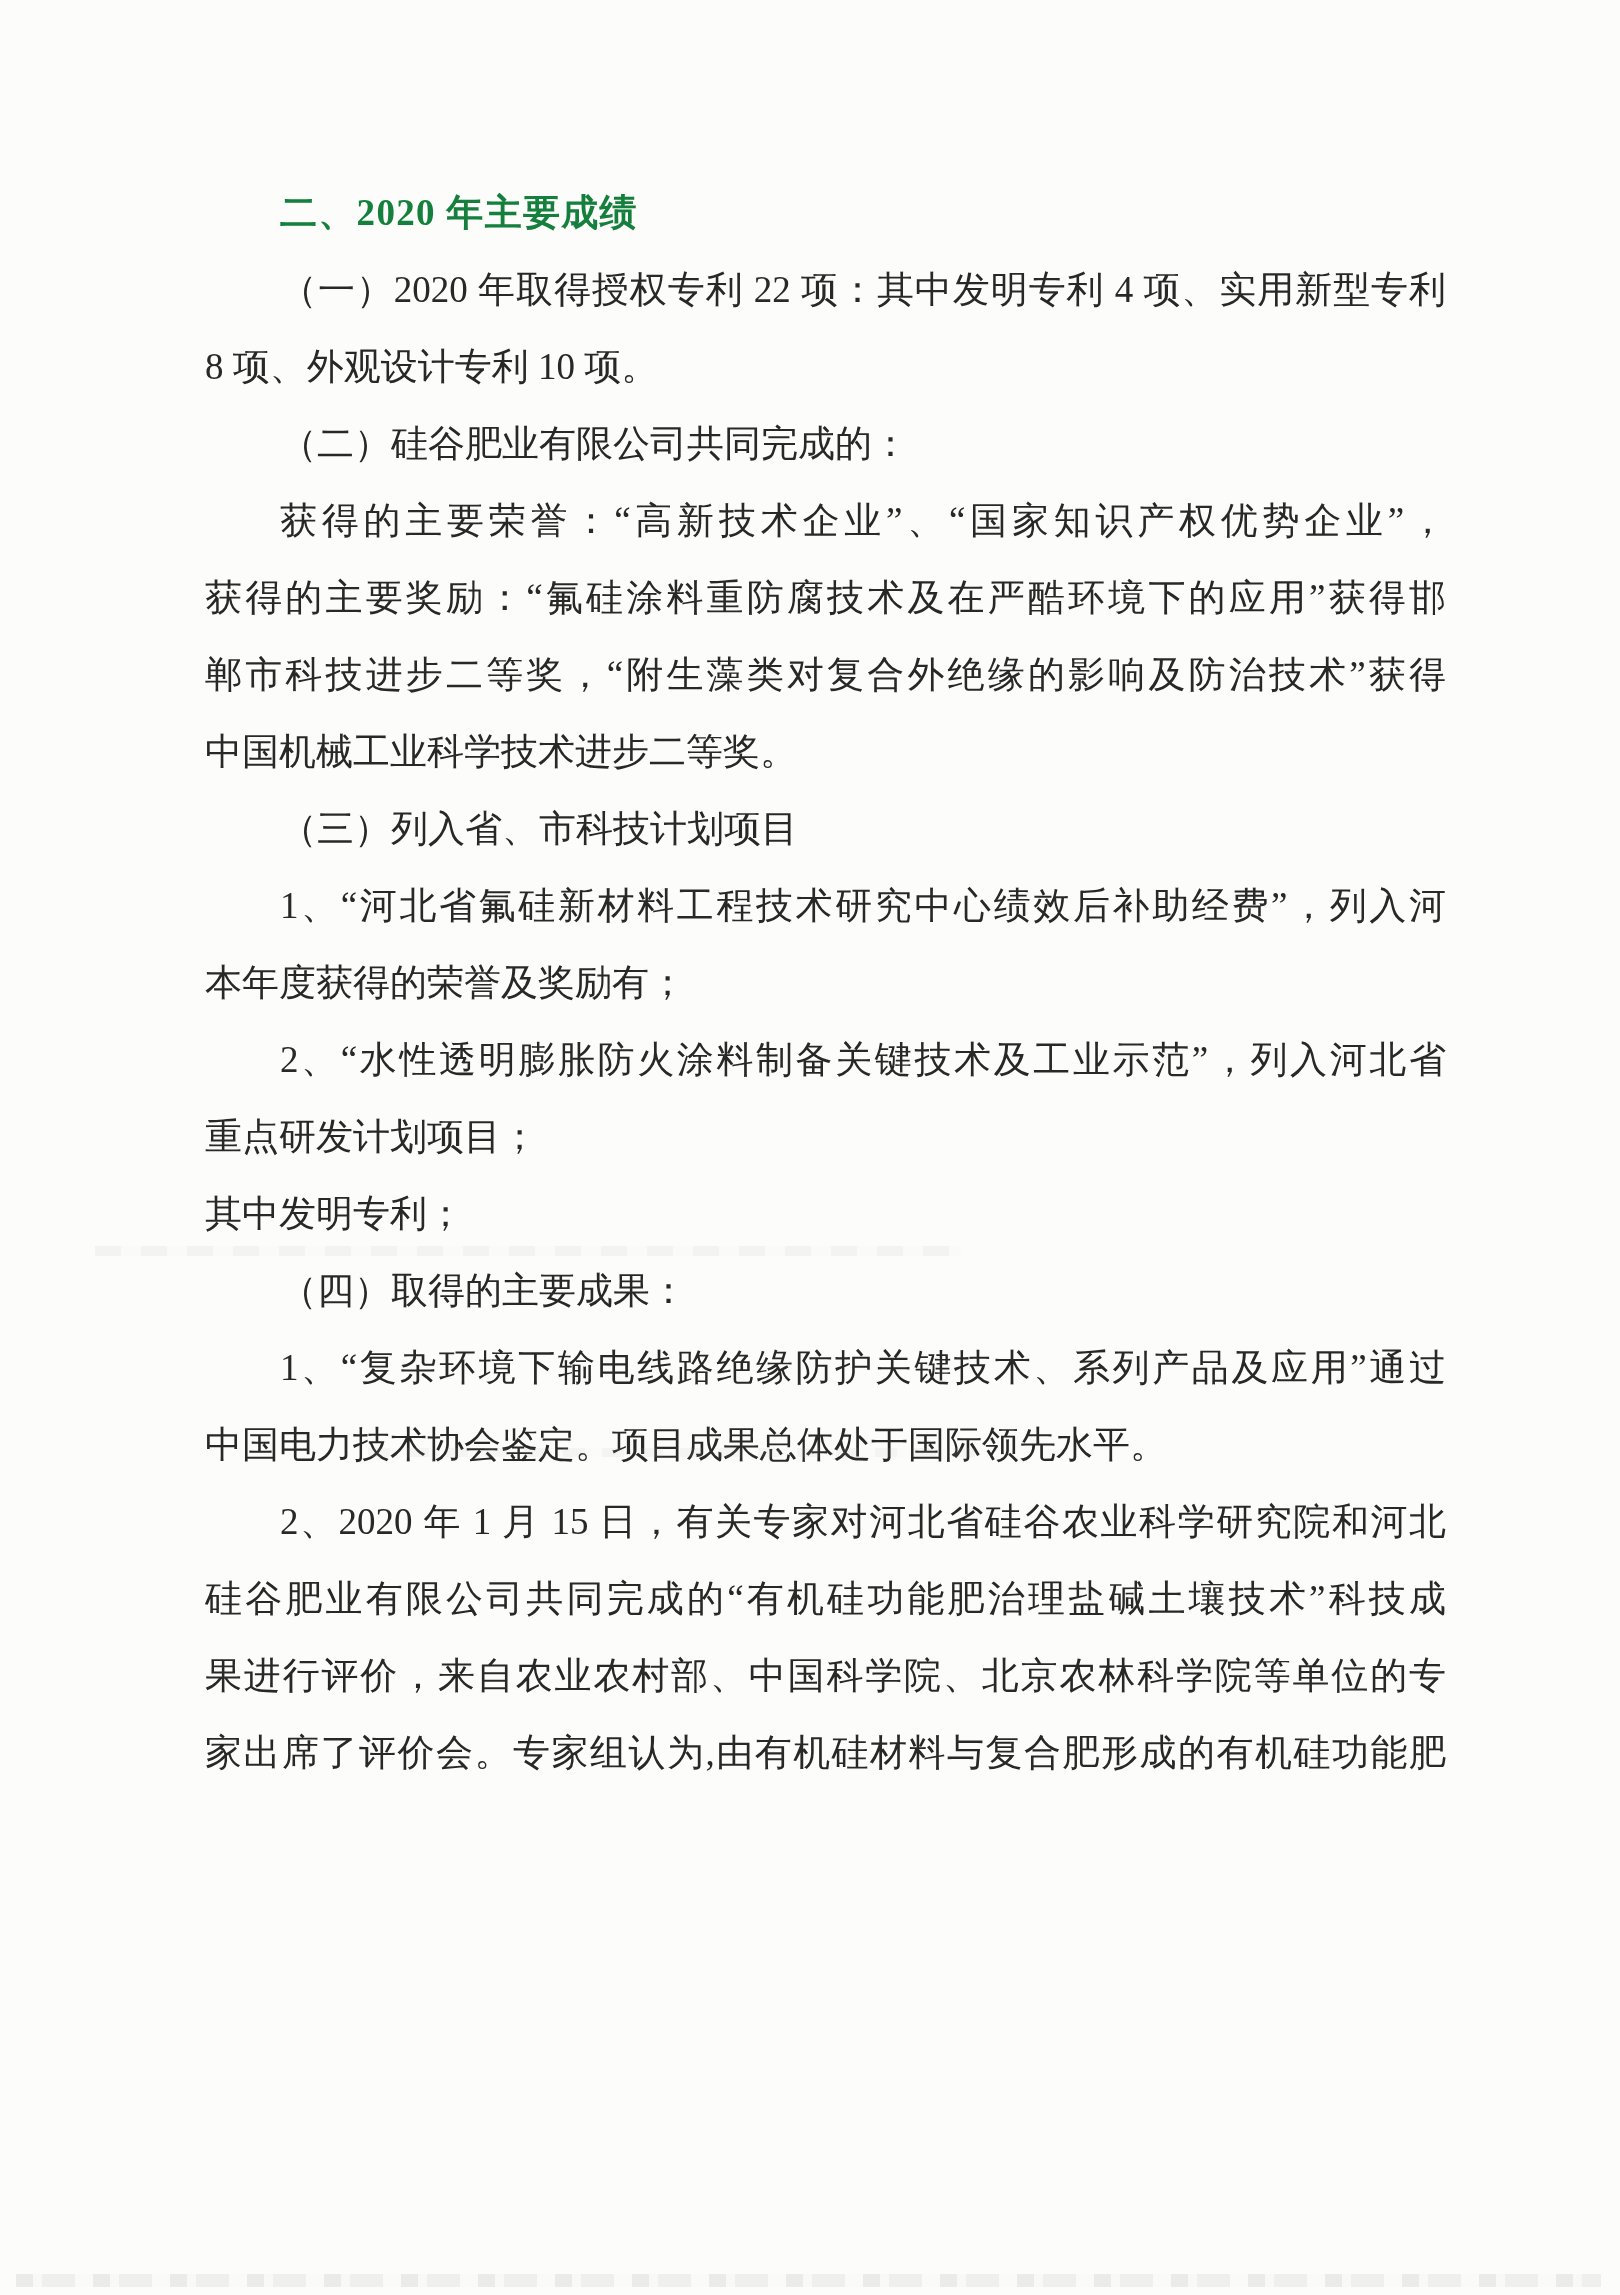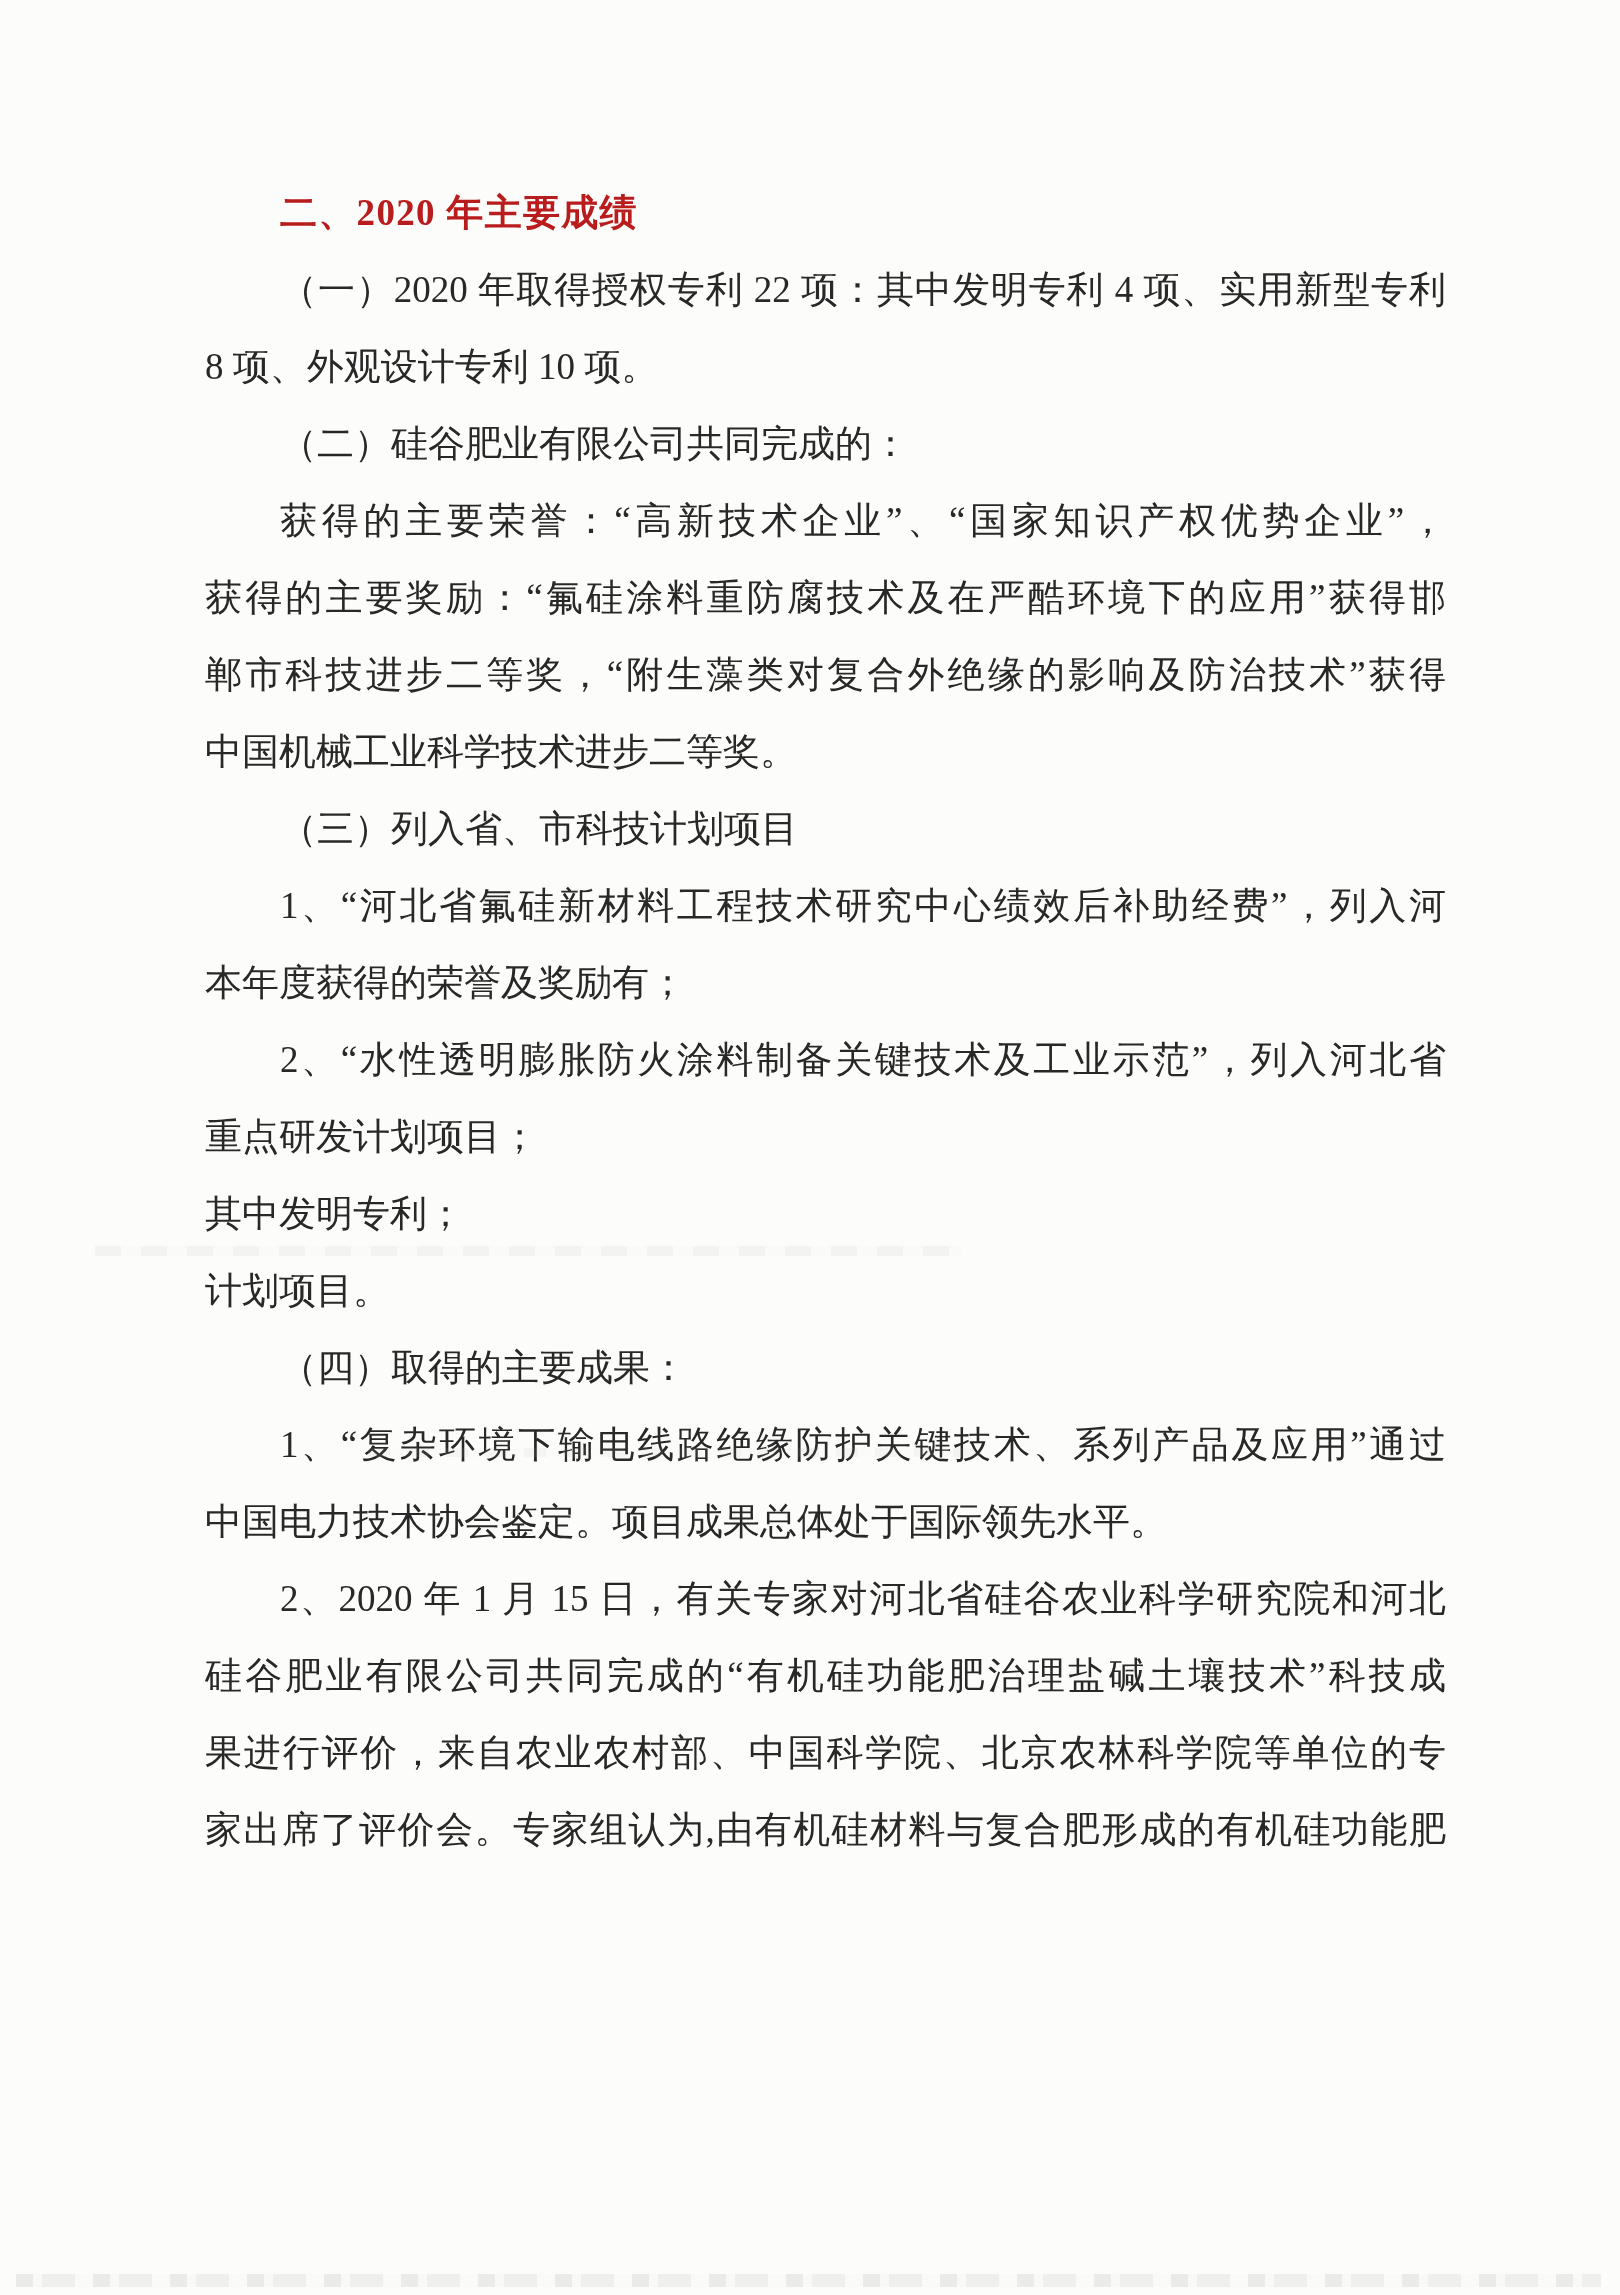--- a/index.html
+++ b/index.html
@@ -14,21 +14,21 @@
   #text-block{
     position:absolute;
     left:205px;top:174px;
     width:1241px;
     font-size:37px;
     line-height:77px;
   }
   .line{white-space:normal;}
   .line.indent{padding-left:75px;}
   .line.fill{text-align:justify;text-align-last:justify;}
-  .line.heading{font-weight:bold;color:#b91c1c;padding-left:75px;letter-spacing:1.3px;}
+  .line.heading{font-weight:bold;color:#15803d;padding-left:75px;letter-spacing:1.3px;}
   .seg-bold{font-weight:normal;}
   .artifact{position:absolute;pointer-events:none;filter:blur(0.7px);}
   .artifact.band-bottom{
     left:16.4px;top:2274px;width:1585px;height:13px;
     background:repeating-linear-gradient(90deg,
       rgba(150,150,150,0.30) 0 17px, rgba(150,150,150,0.05) 17px 26px,
       rgba(160,160,160,0.25) 26px 59px, rgba(160,160,160,0.04) 59px 77px);
     opacity:.55;
   }
   .artifact.band-mid1{
@@ -57,21 +57,20 @@
       <div class="line indent fill"><span class="">获得的主要荣誉：“高新技术企业”、“国家知识产权优势企业”，</span></div>
       <div class="line fill"><span class="">获得的主要奖励：“氟硅涂料重防腐技术及在严酷环境下的应用”获得邯</span></div>
       <div class="line fill"><span class="">郸市科技进步二等奖，“附生藻类对复合外绝缘的影响及防治技术”获得</span></div>
       <div class="line"><span class="">中国机械工业科学技术进步二等奖。</span></div>
       <div class="line indent"><span class="">（三）列入省、市科技计划项目</span></div>
       <div class="line indent fill"><span class="">1、“河北省氟硅新材料工程技术研究中心绩效后补助经费”，列入河</span></div>
       <div class="line"><span class="">本年度获得的荣誉及奖励有；</span></div>
       <div class="line indent fill"><span class="">2、“水性透明膨胀防火涂料制备关键技术及工业示范”，列入河北省</span></div>
       <div class="line"><span class="">重点研发计划项目；</span></div>
       <div class="line"><span class="">其中发明专利；</span></div>
-      <div class="line"><span class="">计划项目。</span></div>
       <div class="line indent"><span class="">（四）取得的主要成果：</span></div>
       <div class="line indent fill"><span class="">1、“复杂环境下输电线路绝缘防护关键技术、系列产品及应用”通过</span></div>
       <div class="line"><span class="">中国电力技术协会鉴定。项目成果总体处于国际领先水平。</span></div>
       <div class="line indent fill"><span class="">2、2020 年 1 月 15 日，有关专家对河北省硅谷农业科学研究院和河北</span></div>
       <div class="line fill"><span class="">硅谷肥业有限公司共同完成的“有机硅功能肥治理盐碱土壤技术”科技成</span></div>
       <div class="line fill"><span class="">果进行评价，来自农业农村部、中国科学院、北京农林科学院等单位的专</span></div>
       <div class="line fill"><span class="">家出席了评价会。专家组认为,由有机硅材料与复合肥形成的有机硅功能肥</span></div>
     </div>
 
   <div class="artifact band-mid1"></div>

